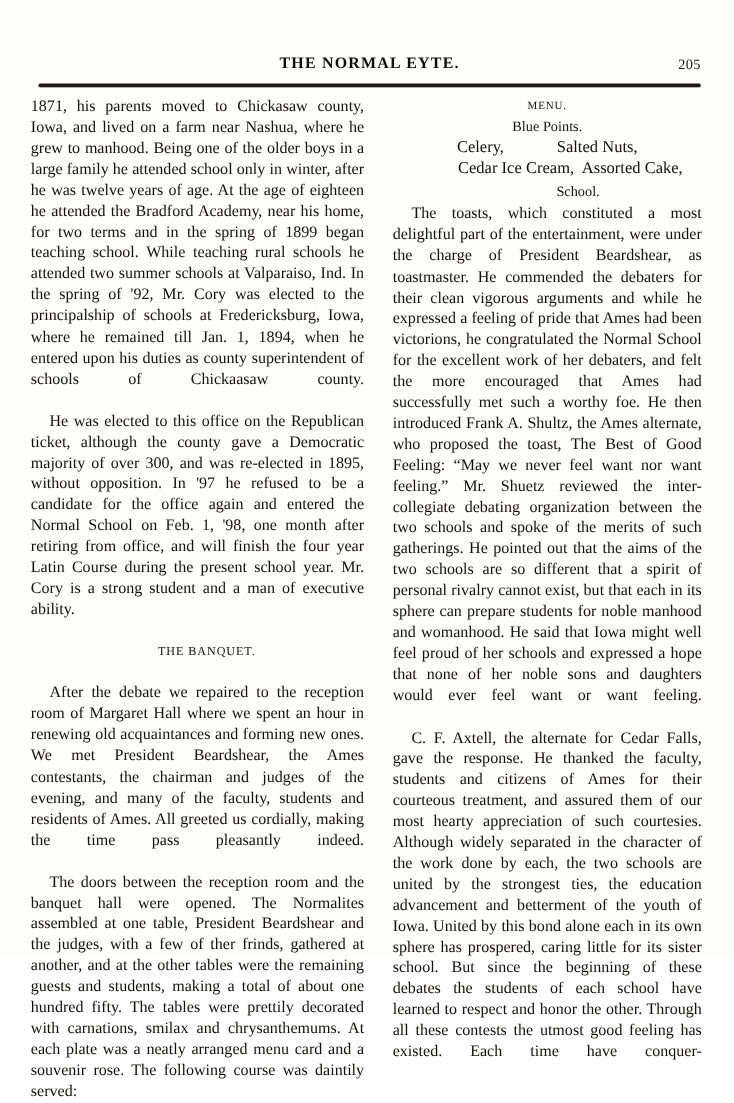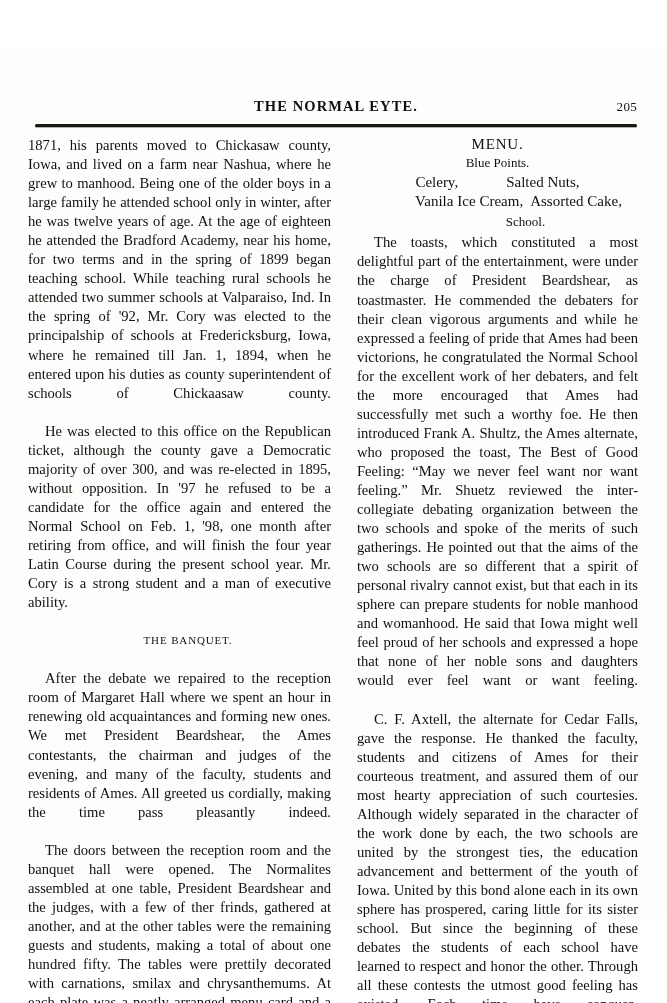--- a/index.html
+++ b/index.html
@@ -15,21 +15,20 @@
     color: #12100e;
     position: relative;
   }
 
   .page {
     position: absolute;
     left: 0; top: 0;
     width: 667px;
     height: 870px;
     background: #fdfdfc;
-    margin-top: 48px;
   }
 
   
   .running-head {
     position: absolute;
     left: 35px;
     top: 50px;
     width: 602px;
     height: 22px;
   }
@@ -108,21 +107,21 @@
   }
 
   
   .menu-block {
     text-align: center;
     text-indent: 0;
     line-height: 19.6px;
   }
   .menu-block:after { display: none; }
   .menu-title {
-    font-size: 15px;
+    font-size: 10px;
     letter-spacing: 0.8px;
     text-align: center;
     line-height: 17px;
   }
   .menu-line {
     text-align: center;
     font-size: 13px;
     line-height: 19.6px;
     white-space: nowrap;
   }
@@ -176,21 +175,21 @@
 
       <div class="menu-line">Blue Points.</div>
 
       <div class="menu-row menu-shift-0">
         <span>Celery,</span><span class="gap" style="width:48px"></span><span>Salted Nuts,</span>
       </div>
 
 
 
       <div class="menu-row menu-shift-3">
-        <span>Vanila Ice Cream,</span><span class="gap" style="width:7px"></span><span>Assorted Cake,</span>
+        <span>Cedar Ice Cream,</span><span class="gap" style="width:7px"></span><span>Assorted Cake,</span>
       </div>
 
       <div class="menu-line" style="padding-left:56px">School.</div>
     </div>
 
     <div class="menu-after-space"></div>
 
     <p>The toasts, which constituted a most delightful part of the entertainment, were under the charge of President Beardshear, as toastmaster.  He commended the debaters for their clean vigorous arguments and while he expressed a feeling of pride that Ames had been victorions, he congratulated the Normal School for the excellent work of her debaters, and felt the more encouraged that Ames had successfully met such a worthy foe.  He then introduced Frank A. Shultz, the Ames alternate, who proposed the toast, The Best of Good Feeling:  “May we never feel want nor want feeling.”  Mr. Shuetz reviewed the inter-collegiate debating organization between the two schools and spoke of the merits of such gatherings.  He pointed out that the aims of the two schools are so different that  a spirit of personal rivalry cannot exist, but that each in its sphere can prepare students for noble manhood and womanhood.  He said that Iowa might well feel proud of her schools and expressed a hope that none of her noble sons and daughters would ever feel want or want feeling.</p>
 
     <p>C. F. Axtell, the alternate for Cedar Falls, gave the response.  He thanked the faculty, students and citizens of Ames for their courteous treatment, and assured them of  our most hearty appreciation of such courtesies.  Although widely separated in the character of the work done by each, the two schools are united by the strongest ties, the education advancement and betterment of the youth of Iowa.  United by this bond alone each in its own sphere has prospered, caring little for its sister school.  But since the beginning of these debates the students of each school have learned to respect and honor the other. Through all these contests the utmost good feeling has existed.  Each time have conquer-</p>

